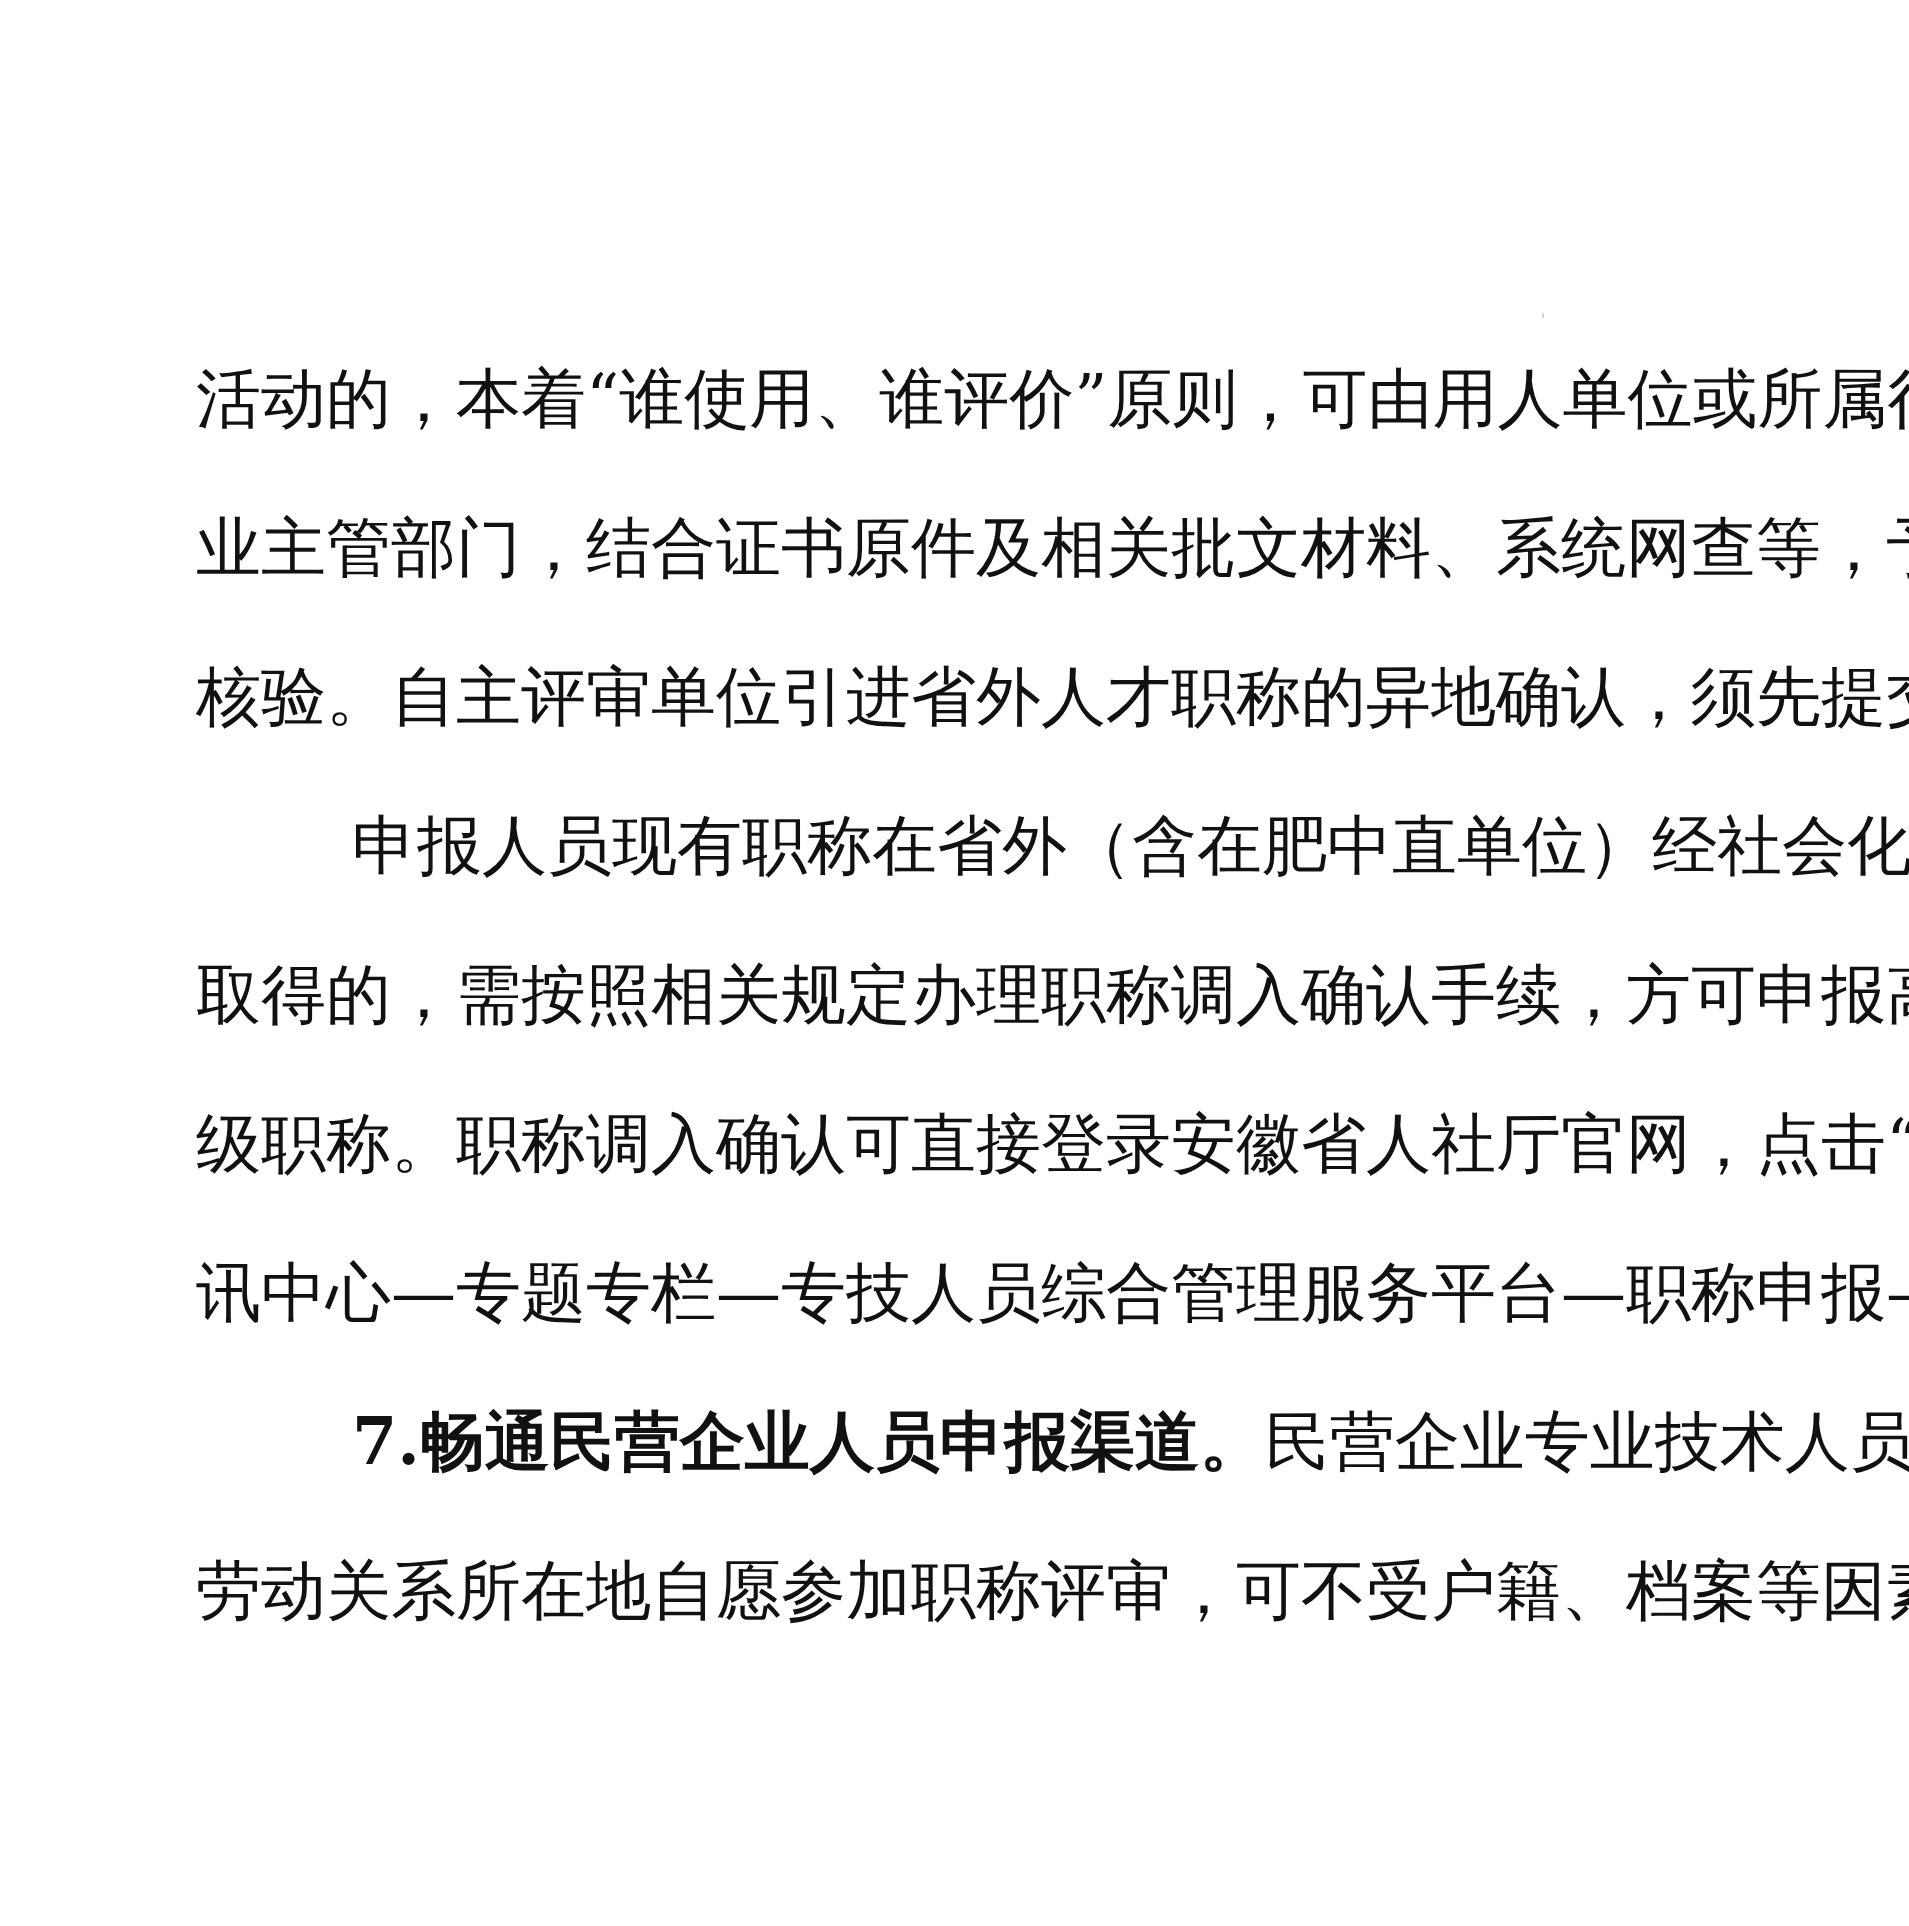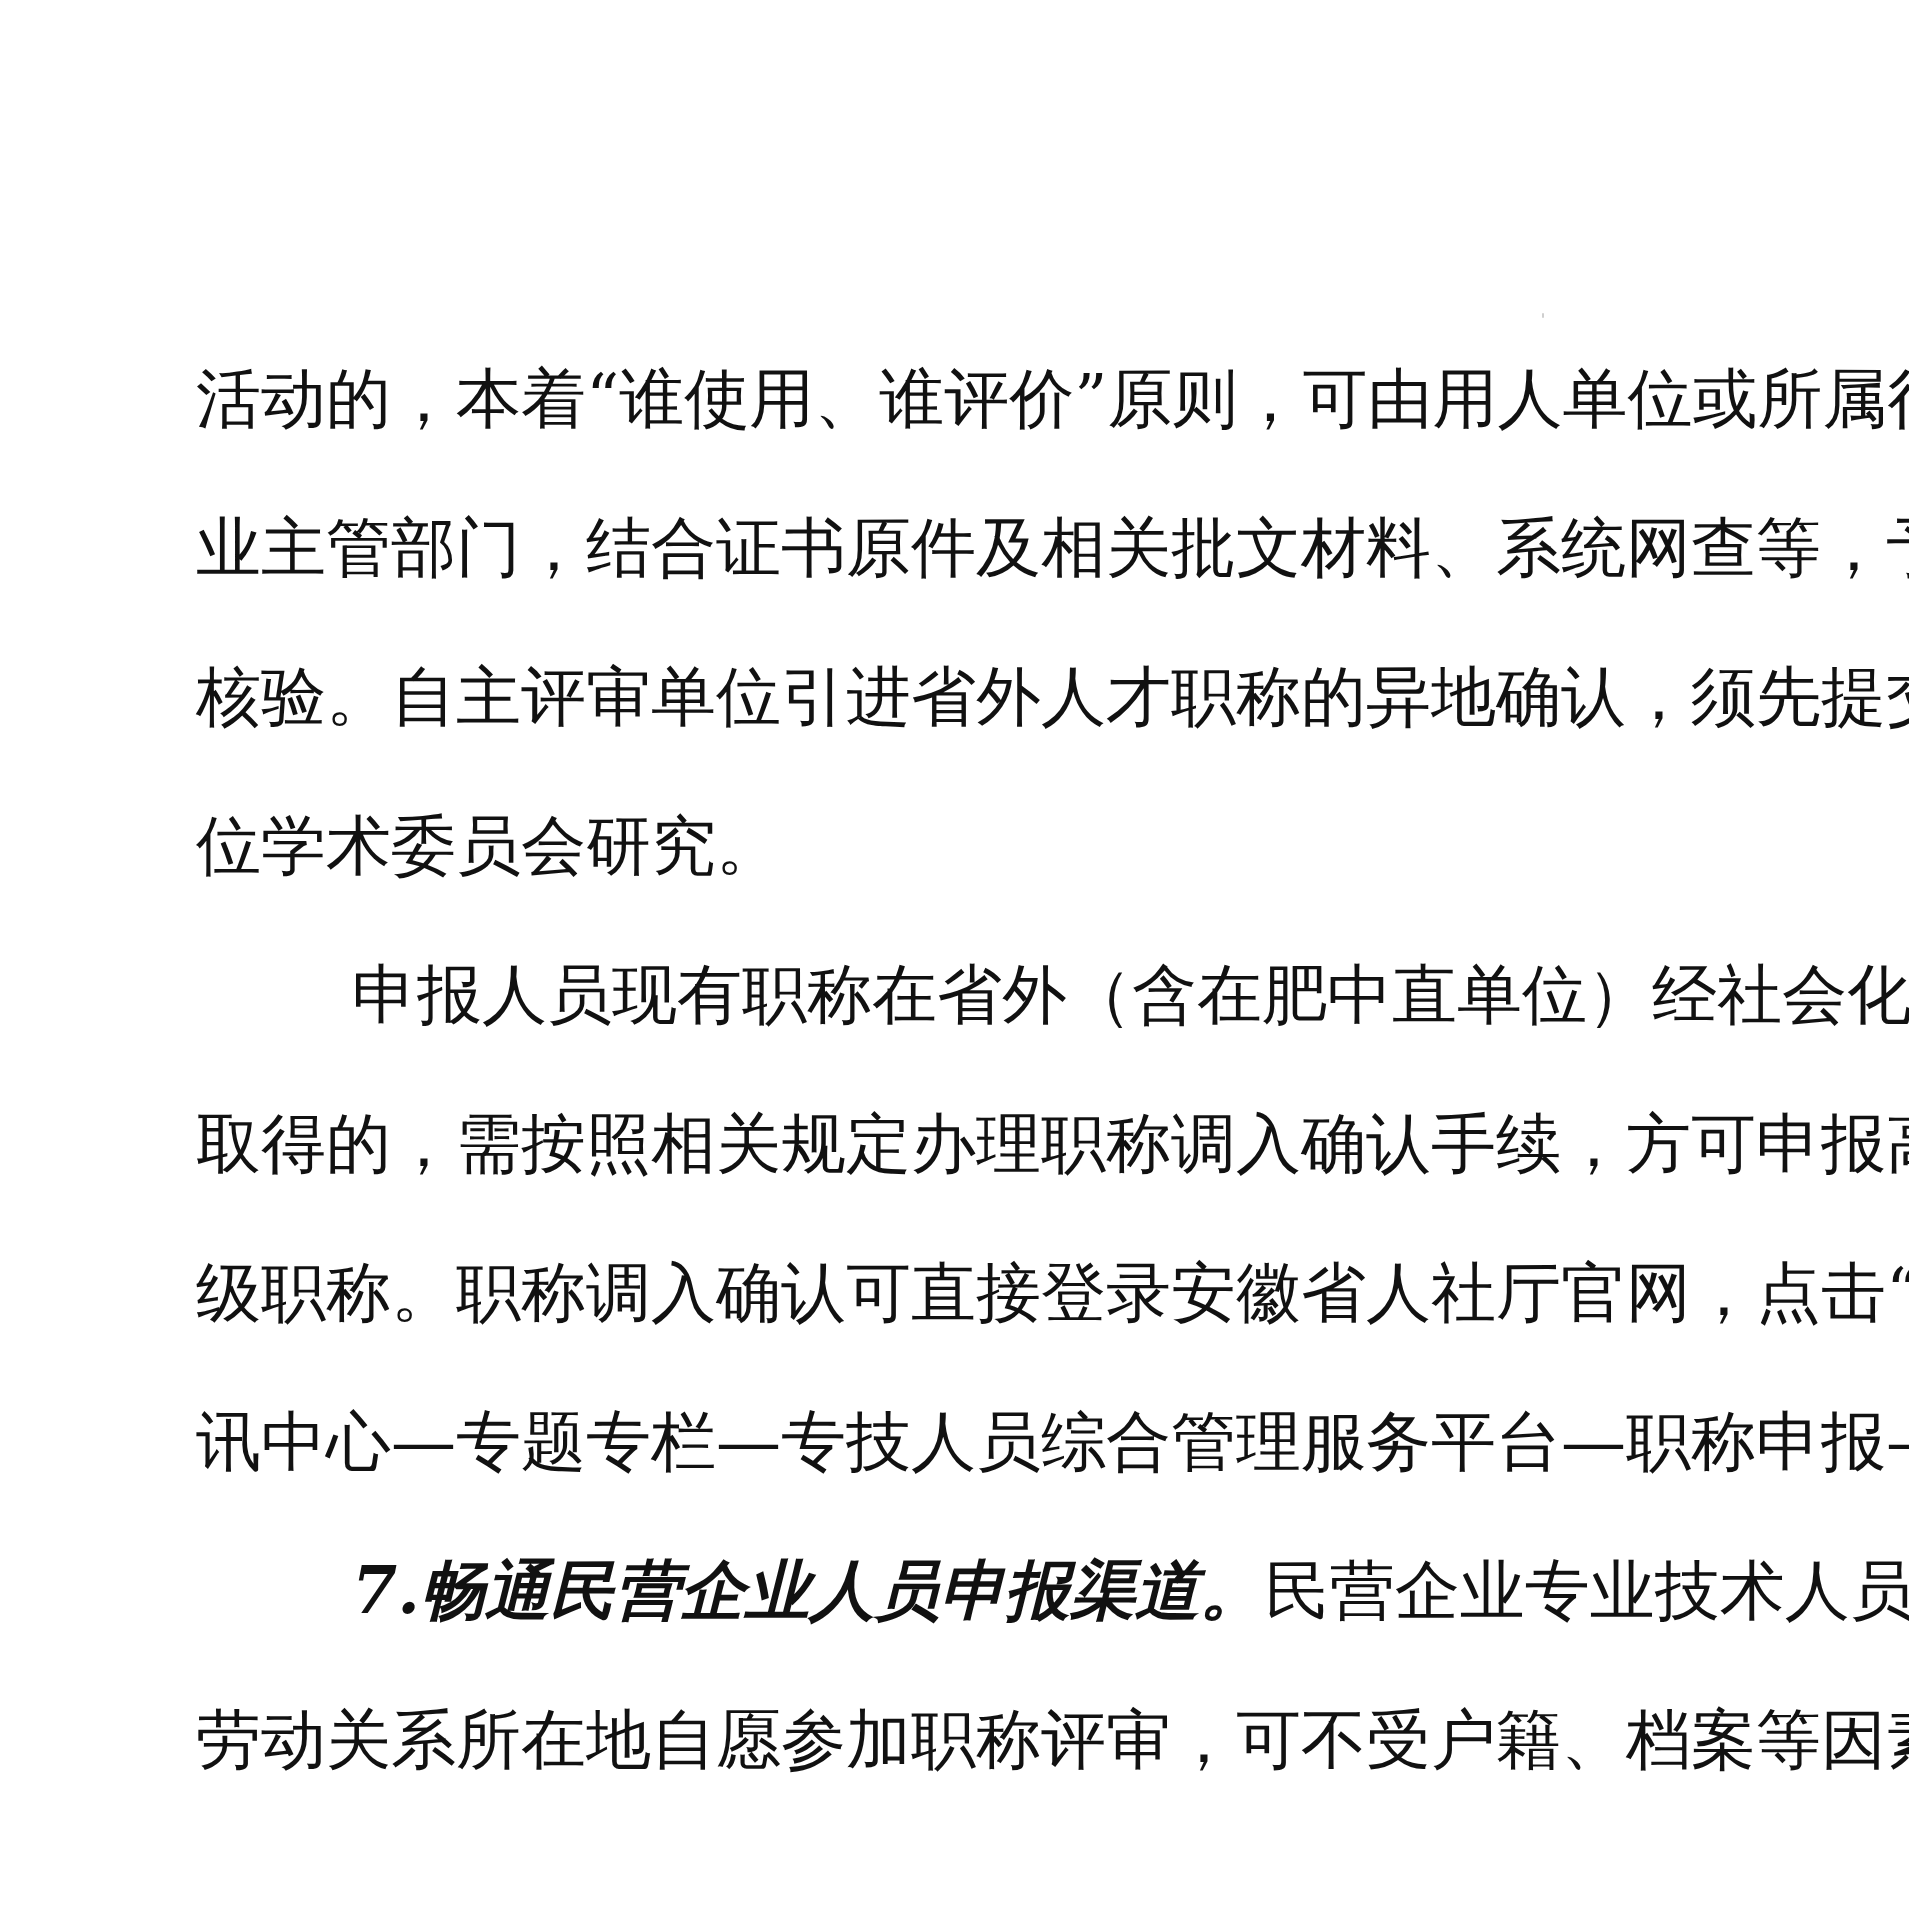--- a/index.html
+++ b/index.html
@@ -40,21 +40,20 @@
       overflow: visible;
     }
     .line.last {
       text-align-last: left;
     }
     .line.indent {
       padding-left: 156px;
     }
     .bold {
       font-weight: bold;
-      font-style: italic;
     }
     .speck {
       position: absolute;
       left: 1542px;
       top: 313px;
       width: 1.9px;
       height: 5.4px;
       background: #cfcfcf;
       border-radius: 1.2px;
     }
@@ -64,21 +63,20 @@
 
 <div class="page">
   <div class="speck"></div>
 
   <div class="content">
 
     <div>
       <div class="line">活动的，本着“谁使用、谁评价”原则，可由用人单位或所属行</div>
       <div class="line">业主管部门，结合证书原件及相关批文材料、系统网查等，予以</div>
       <div class="line">核验。自主评审单位引进省外人才职称的异地确认，须先提交单</div>
-      <div class="line last">位学术委员会研究。</div>
     </div>
 
     <div>
       <div class="line indent">申报人员现有职称在省外（含在肥中直单位）经社会化评审</div>
       <div class="line">取得的，需按照相关规定办理职称调入确认手续，方可申报高一</div>
       <div class="line">级职称。职称调入确认可直接登录安徽省人社厅官网，点击“资</div>
       <div class="line">讯中心—专题专栏—专技人员综合管理服务平台—职称申报—</div>
     </div>
 
     <div>

